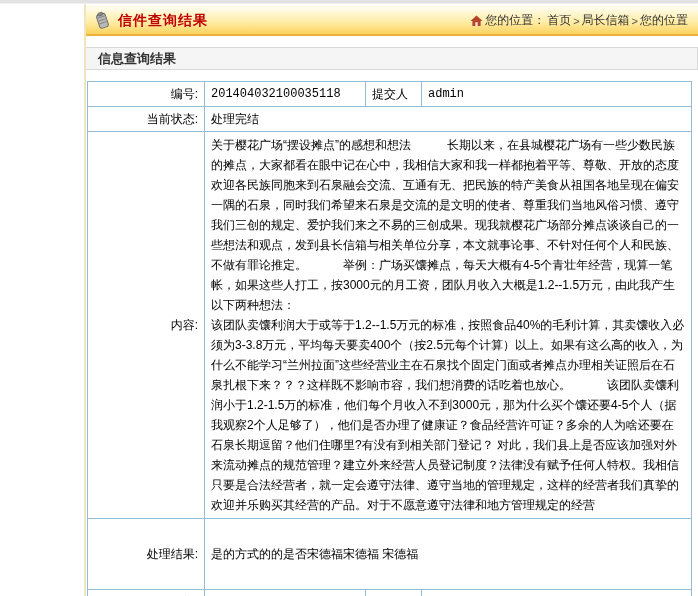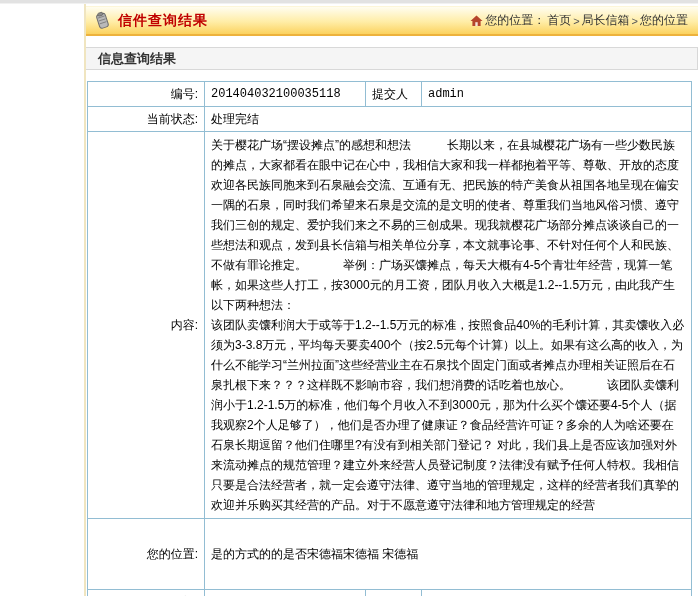--- a/index.html
+++ b/index.html
@@ -131,21 +131,21 @@
     <tr style="height:25px;">
       <td class="lbl">当前状态:</td>
       <td class="bold" colspan="3">处理完结</td>
     </tr>
     <tr style="height:363px;">
       <td class="lbl">内容:</td>
       <td class="content-cell" colspan="3">关于樱花广场“摆设摊点”的感想和想法　　　长期以来，在县城樱花广场有一些少数民族的摊点，大家都看在眼中记在心中，我相信大家和我一样都抱着平等、尊敬、开放的态度欢迎各民族同胞来到石泉融会交流、互通有无、把民族的特产美食从祖国各地呈现在偏安一隅的石泉，同时我们希望来石泉是交流的是文明的使者、尊重我们当地风俗习惯、遵守我们三创的规定、爱护我们来之不易的三创成果。现我就樱花广场部分摊点谈谈自己的一些想法和观点，发到县长信箱与相关单位分享，本文就事论事、不针对任何个人和民族、不做有罪论推定。　　　举例：广场买馕摊点，每天大概有4-5个青壮年经营，现算一笔帐，如果这些人打工，按3000元的月工资，团队月收入大概是1.2--1.5万元，由此我产生以下两种想法：
 该团队卖馕利润大于或等于1.2--1.5万元的标准，按照食品40%的毛利计算，其卖馕收入必须为3-3.8万元，平均每天要卖400个（按2.5元每个计算）以上。如果有这么高的收入，为什么不能学习“兰州拉面”这些经营业主在石泉找个固定门面或者摊点办理相关证照后在石泉扎根下来？？？这样既不影响市容，我们想消费的话吃着也放心。　　　该团队卖馕利润小于1.2-1.5万的标准，他们每个月收入不到3000元，那为什么买个馕还要4-5个人（据我观察2个人足够了），他们是否办理了健康证？食品经营许可证？多余的人为啥还要在石泉长期逗留？他们住哪里?有没有到相关部门登记？ 对此，我们县上是否应该加强对外来流动摊点的规范管理？建立外来经营人员登记制度？法律没有赋予任何人特权。我相信只要是合法经营者，就一定会遵守法律、遵守当地的管理规定，这样的经营者我们真挚的欢迎并乐购买其经营的产品。对于不愿意遵守法律和地方管理规定的经营</td>
     </tr>
     <tr style="height:71px;">
-      <td class="lbl lbl-red">您的位置:</td>
+      <td class="lbl lbl-red">处理结果:</td>
       <td class="val-top" colspan="3">是的方式的的是否宋德福宋德福 宋德福</td>
     </tr>
     <tr style="height:25px;">
       <td class="lbl">处理部门:</td>
       <td>局长信箱</td>
       <td>处理人</td>
       <td class="mono">admin</td>
     </tr>
   </tbody>
     </table>

